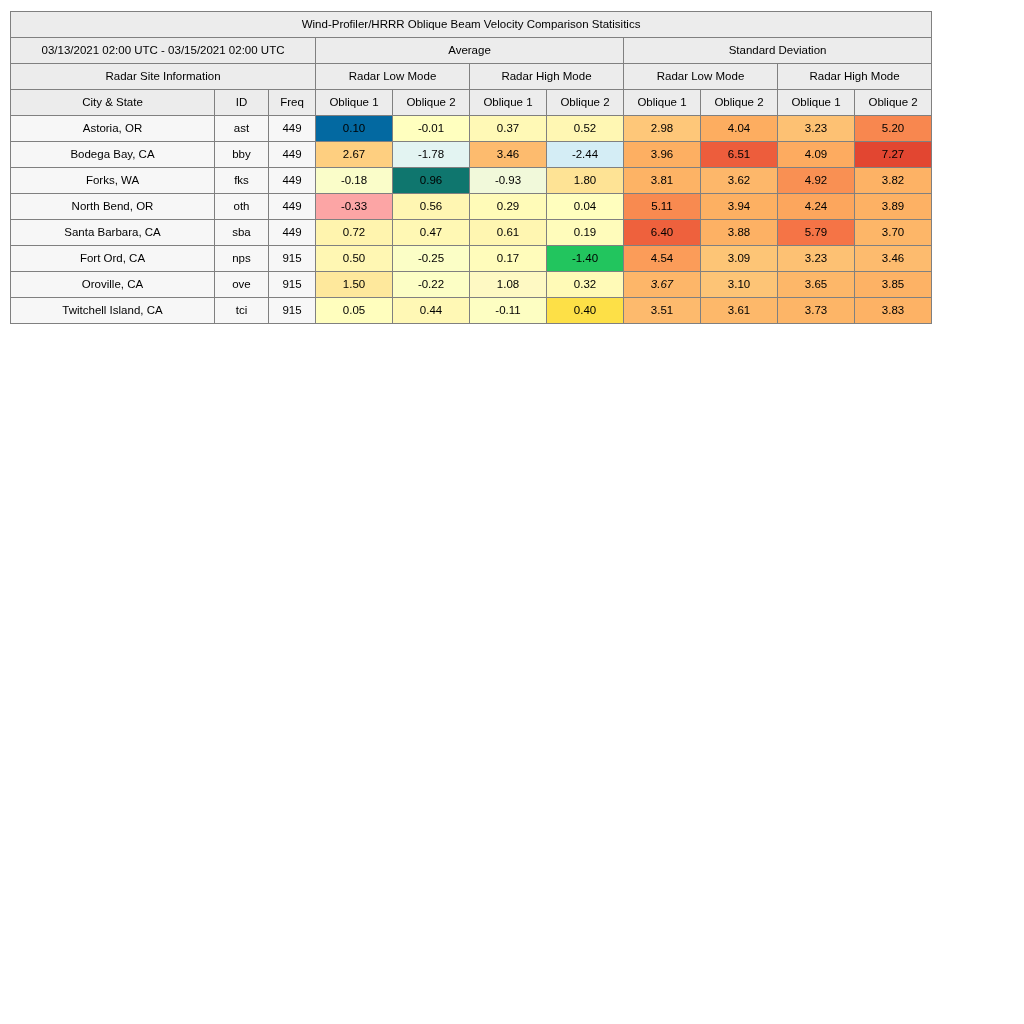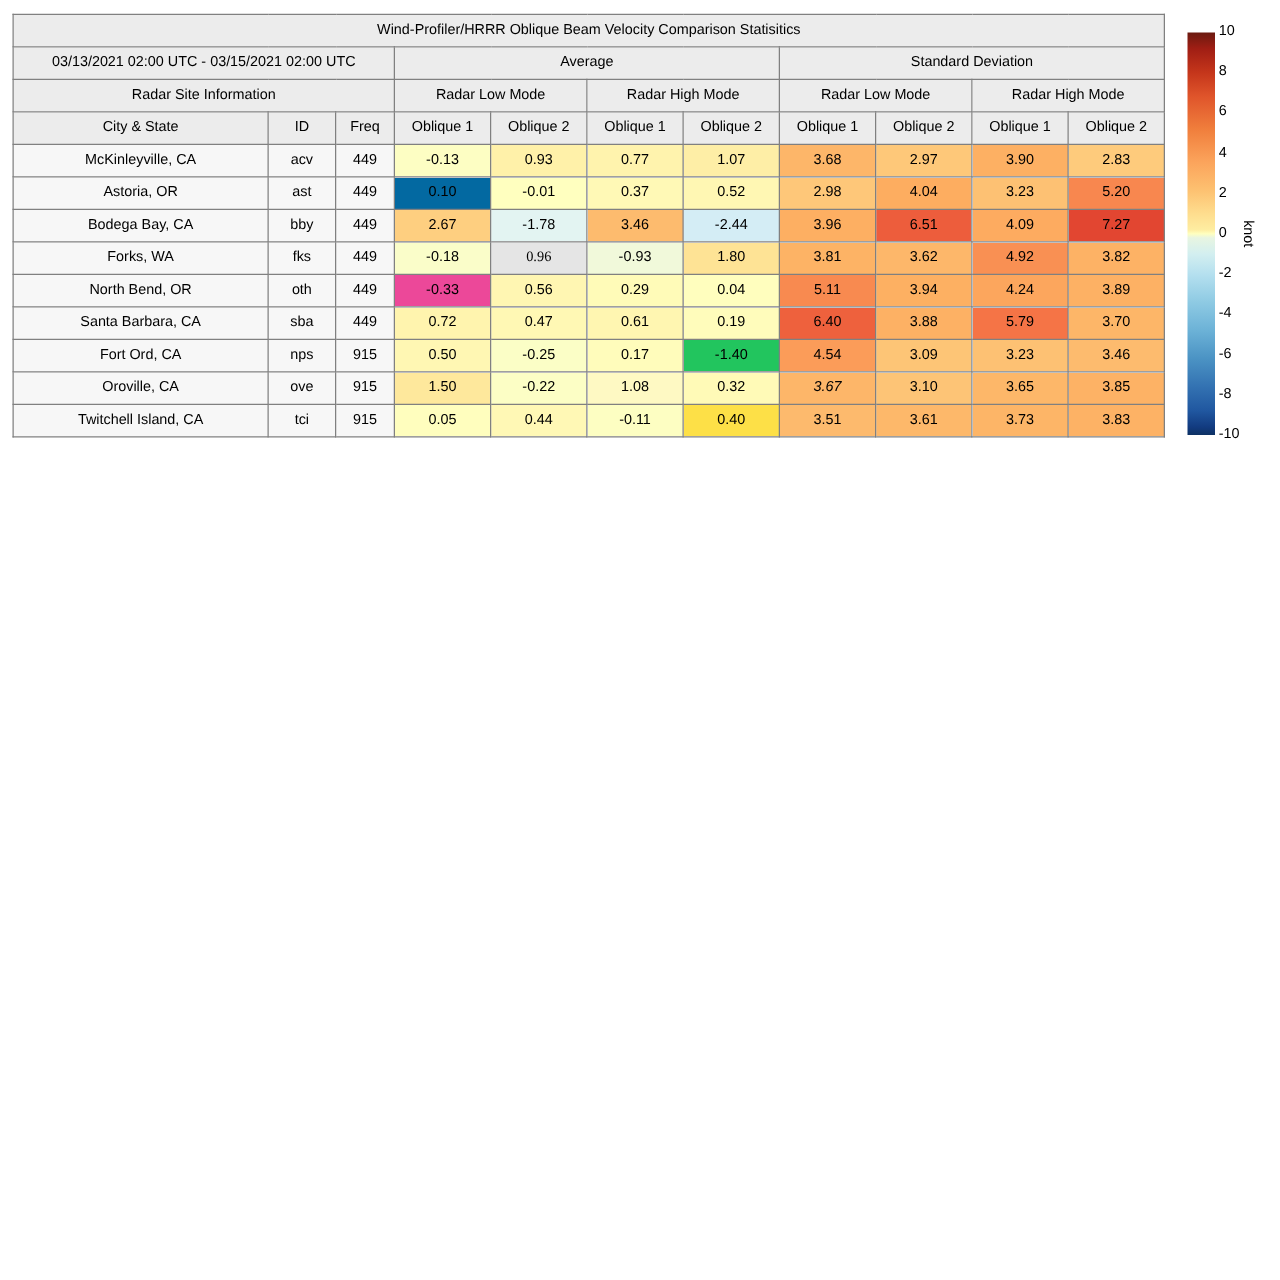--- a/index.html
+++ b/index.html
@@ -161,33 +161,20 @@
         <td class="hdr">Oblique 1</td>
         <td class="hdr">Oblique 2</td>
         <td class="hdr">Oblique 1</td>
         <td class="hdr">Oblique 2</td>
         <td class="hdr">Oblique 1</td>
         <td class="hdr">Oblique 2</td>
       </tr>
     </tbody>
     <tbody id="data-body">
         <tr>
-          <td class="site-cell">McKinleyville, CA</td>
-          <td class="site-cell">acv</td>
-          <td class="site-cell">449</td>
-          <td class="num" style="background: rgb(253, 254, 195);">-0.13</td>
-          <td class="num" style="background: rgb(255, 241, 169);">0.93</td>
-          <td class="num" style="background: rgb(255, 243, 173);">0.77</td>
-          <td class="num" style="background: rgb(254, 238, 166);">1.07</td>
-          <td class="num" style="background: rgb(253, 182, 105);">3.68</td>
-          <td class="num" style="background: rgb(254, 200, 121);">2.97</td>
-          <td class="num" style="background: rgb(253, 176, 99);">3.90</td>
-          <td class="num" style="background: rgb(254, 203, 124);">2.83</td>
-        </tr>
-        <tr>
           <td class="site-cell">Astoria, OR</td>
           <td class="site-cell">ast</td>
           <td class="site-cell">449</td>
           <td class="num" style="background: #0369a1;">0.10</td>
           <td class="num" style="background: rgb(255, 255, 191);">-0.01</td>
           <td class="num" style="background: rgb(255, 249, 182);">0.37</td>
           <td class="num" style="background: rgb(255, 247, 179);">0.52</td>
           <td class="num" style="background: rgb(254, 199, 121);">2.98</td>
           <td class="num" style="background: rgb(253, 173, 96);">4.04</td>
           <td class="num" style="background: rgb(253, 193, 115);">3.23</td>
@@ -204,33 +191,33 @@
           <td class="num" style="background: rgb(253, 175, 98);">3.96</td>
           <td class="num" style="background: rgb(237, 93, 60);">6.51</td>
           <td class="num" style="background: rgb(253, 171, 96);">4.09</td>
           <td class="num" style="background: rgb(226, 70, 49);">7.27</td>
         </tr>
         <tr>
           <td class="site-cell">Forks, WA</td>
           <td class="site-cell">fks</td>
           <td class="site-cell">449</td>
           <td class="num" style="background: rgb(250, 253, 201);">-0.18</td>
-          <td class="num" style="background: #e5e5e5; font-family: Liberation Serif, serif;">0.96</td>
+          <td class="num" style="background: #0f766e;">0.96</td>
           <td class="num" style="background: rgb(241, 249, 218);">-0.93</td>
           <td class="num" style="background: rgb(254, 227, 149);">1.80</td>
           <td class="num" style="background: rgb(253, 179, 101);">3.81</td>
           <td class="num" style="background: rgb(253, 183, 106);">3.62</td>
           <td class="num" style="background: rgb(249, 144, 83);">4.92</td>
           <td class="num" style="background: rgb(253, 178, 101);">3.82</td>
         </tr>
         <tr>
           <td class="site-cell">North Bend, OR</td>
           <td class="site-cell">oth</td>
           <td class="site-cell">449</td>
-          <td class="num" style="background: #ec4899;">-0.33</td>
+          <td class="num" style="background: #fca5a5;">-0.33</td>
           <td class="num" style="background: rgb(255, 246, 178);">0.56</td>
           <td class="num" style="background: rgb(255, 251, 184);">0.29</td>
           <td class="num" style="background: rgb(255, 254, 190);">0.04</td>
           <td class="num" style="background: rgb(248, 138, 80);">5.11</td>
           <td class="num" style="background: rgb(253, 176, 98);">3.94</td>
           <td class="num" style="background: rgb(252, 166, 93);">4.24</td>
           <td class="num" style="background: rgb(253, 177, 100);">3.89</td>
         </tr>
         <tr>
           <td class="site-cell">Santa Barbara, CA</td>
@@ -280,31 +267,14 @@
           <td class="num" style="background: rgb(253, 254, 194);">-0.11</td>
           <td class="num" style="background: #fde047;">0.40</td>
           <td class="num" style="background: rgb(253, 186, 109);">3.51</td>
           <td class="num" style="background: rgb(253, 184, 106);">3.61</td>
           <td class="num" style="background: rgb(253, 181, 103);">3.73</td>
           <td class="num" style="background: rgb(253, 178, 101);">3.83</td>
         </tr>
       </tbody>
   </table>
 
-  <div id="colorbar-wrap">
-    <div id="colorbar-gradient"></div>
-    <div id="colorbar-ticks">
-        <div class="cb-tick" style="top: 0px;">10</div>
-        <div class="cb-tick" style="top: 32.2px;">8</div>
-        <div class="cb-tick" style="top: 64.4px;">6</div>
-        <div class="cb-tick" style="top: 96.6px;">4</div>
-        <div class="cb-tick" style="top: 128.8px;">2</div>
-        <div class="cb-tick" style="top: 161px;">0</div>
-        <div class="cb-tick" style="top: 193.2px;">-2</div>
-        <div class="cb-tick" style="top: 225.4px;">-4</div>
-        <div class="cb-tick" style="top: 257.6px;">-6</div>
-        <div class="cb-tick" style="top: 289.8px;">-8</div>
-        <div class="cb-tick" style="top: 322px;">-10</div>
-      </div>
-    <div id="colorbar-label">knot</div>
-  </div>
 
 </div>
 
 </body></html>

